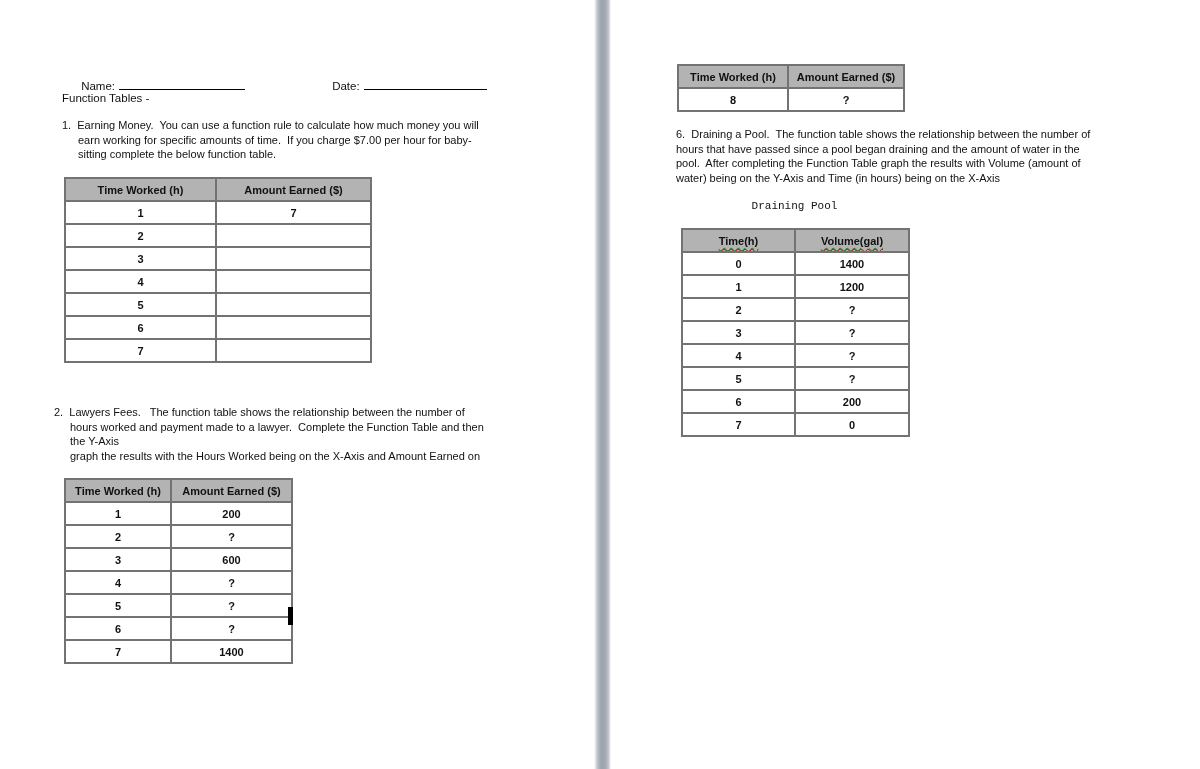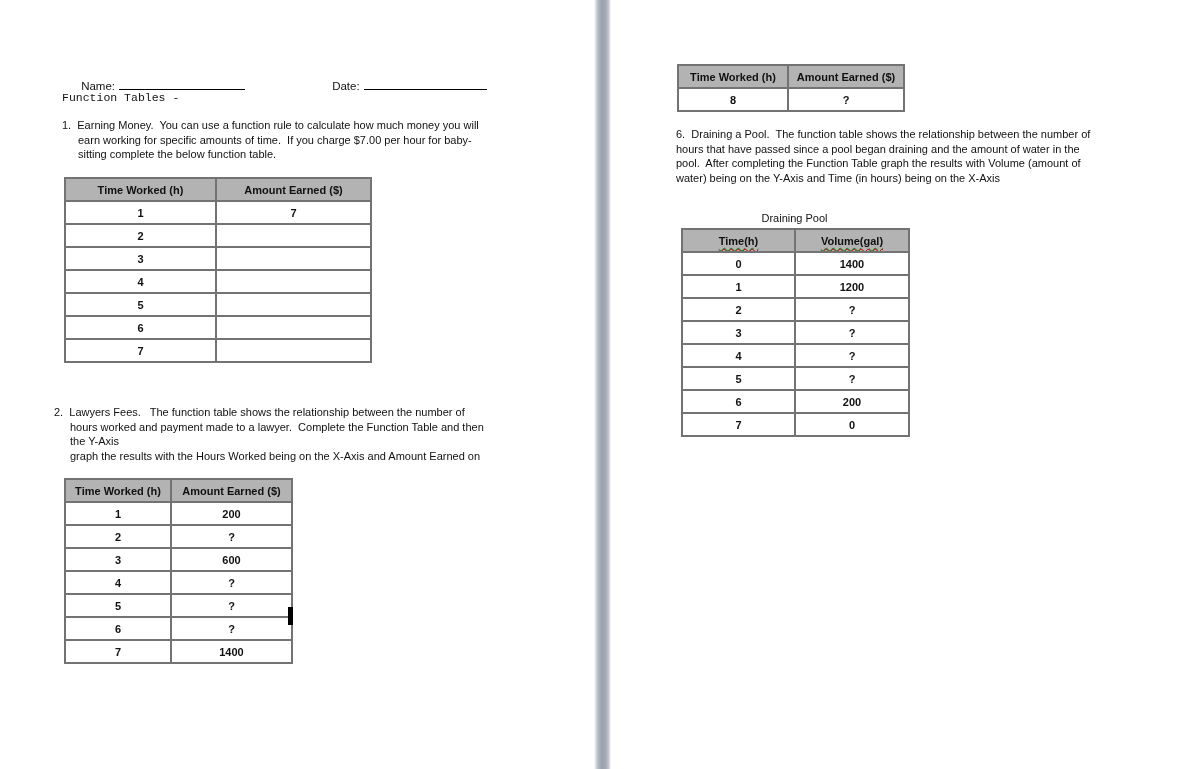--- a/index.html
+++ b/index.html
@@ -50,21 +50,21 @@
 
   <div>
 
     <div class="abs txt" style="left:62px; top:63px;">
       <span>Name:</span><span class="blank" style="width:126px;"></span>
     </div>
     <div class="abs txt" style="left:313px; top:63px;">
       <span>Date:</span><span class="blank" style="width:123px;"></span>
     </div>
 
-    <div class="abs txt" style="left:62px; top:91px;font-family:Liberation Mono, monospace;">Function Tables -</div>
+    <div class="abs txt" style="left:62px; top:91px;">Function Tables -</div>
 
     <div class="abs para hang" style="left:62px; top:118px;">
       <div class="line">1.  Earning Money.  You can use a function rule to calculate how much money you will</div>
       <div class="line cont">earn working for specific amounts of time.  If you charge $7.00 per hour for baby-</div>
       <div class="line cont">sitting complete the below function table.</div>
     </div>
 
     <table class="ftable abs" style="left:64px; top:177px;">
       <colgroup>
           <col style="width:151px">
@@ -184,21 +184,21 @@
       </tbody>
     </table>
 
     <div class="abs para" style="left:676px; top:127px;">
       <div class="line">6.  Draining a Pool.  The function table shows the relationship between the number of</div>
       <div class="line">hours that have passed since a pool began draining and the amount of water in the</div>
       <div class="line">pool.  After completing the Function Table graph the results with Volume (amount of</div>
       <div class="line">water) being on the Y-Axis and Time (in hours) being on the X-Axis</div>
     </div>
 
-    <div class="abs caption" style="left:681px; top:212px; width:227px;">Draining Pool</div>
+    <div class="abs caption" style="left:681px; top:200px; width:227px;font-family:Liberation Mono, monospace;">Draining Pool</div>
 
     <table class="ftable abs" style="left:681px; top:228px;">
       <colgroup>
           <col style="width:113px">
           <col style="width:114px">
         </colgroup>
       <thead>
         <tr>
           <th><span class="sq-red"><span class="sq-green">Time(h)</span></span></th>
           <th><span class="sq-red"><span class="sq-green">Volume(gal)</span></span></th>

